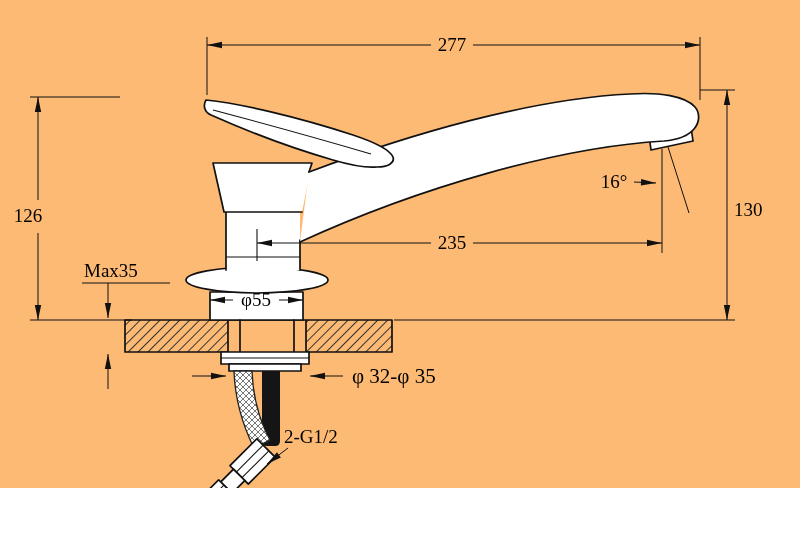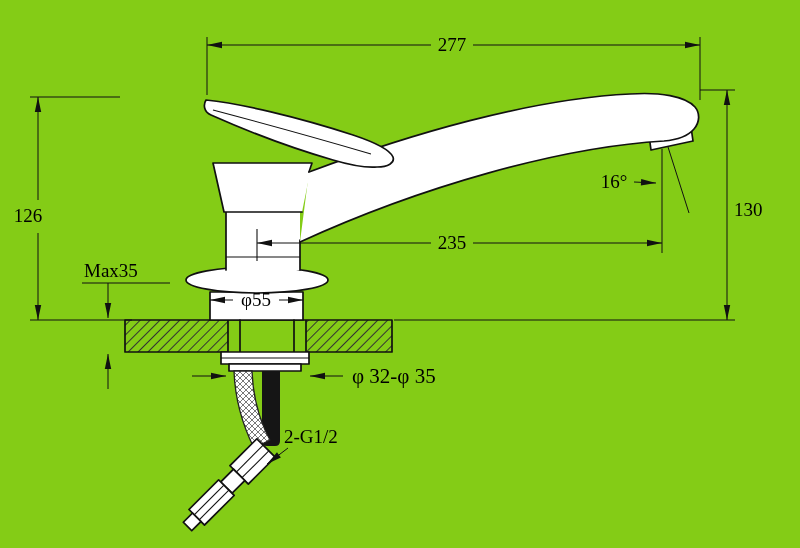--- a/index.html
+++ b/index.html
@@ -1,16 +1,16 @@
 <!DOCTYPE html>
 <html><head>
 <meta charset="utf-8">
 <style>
   html,body{margin:0;padding:0;background:#ffffff;}
-  .stage{position:relative;width:800px;height:548px;background:#84cc16;overflow:hidden;
+  .stage{position:relative;width:800px;height:488px;background:#fdba74;overflow:hidden;
          font-family:"Liberation Serif",serif;}
   svg{display:block;}
   .ol{fill:#ffffff;stroke:#111111;stroke-width:1.7;stroke-linejoin:round;}
   .ol-open{fill:none;stroke:#111111;stroke-width:1.7;stroke-linejoin:round;stroke-linecap:round;}
   .thin{fill:none;stroke:#111111;stroke-width:1.1;}
   .dim{stroke:#111111;stroke-width:1;fill:none;}
   .dtxt{font-family:"Liberation Serif",serif;font-size:19px;fill:#000000;stroke:none;}
   .dtxt-lg{font-family:"Liberation Serif",serif;font-size:21px;fill:#000000;stroke:none;}
 </style>
 </head>

